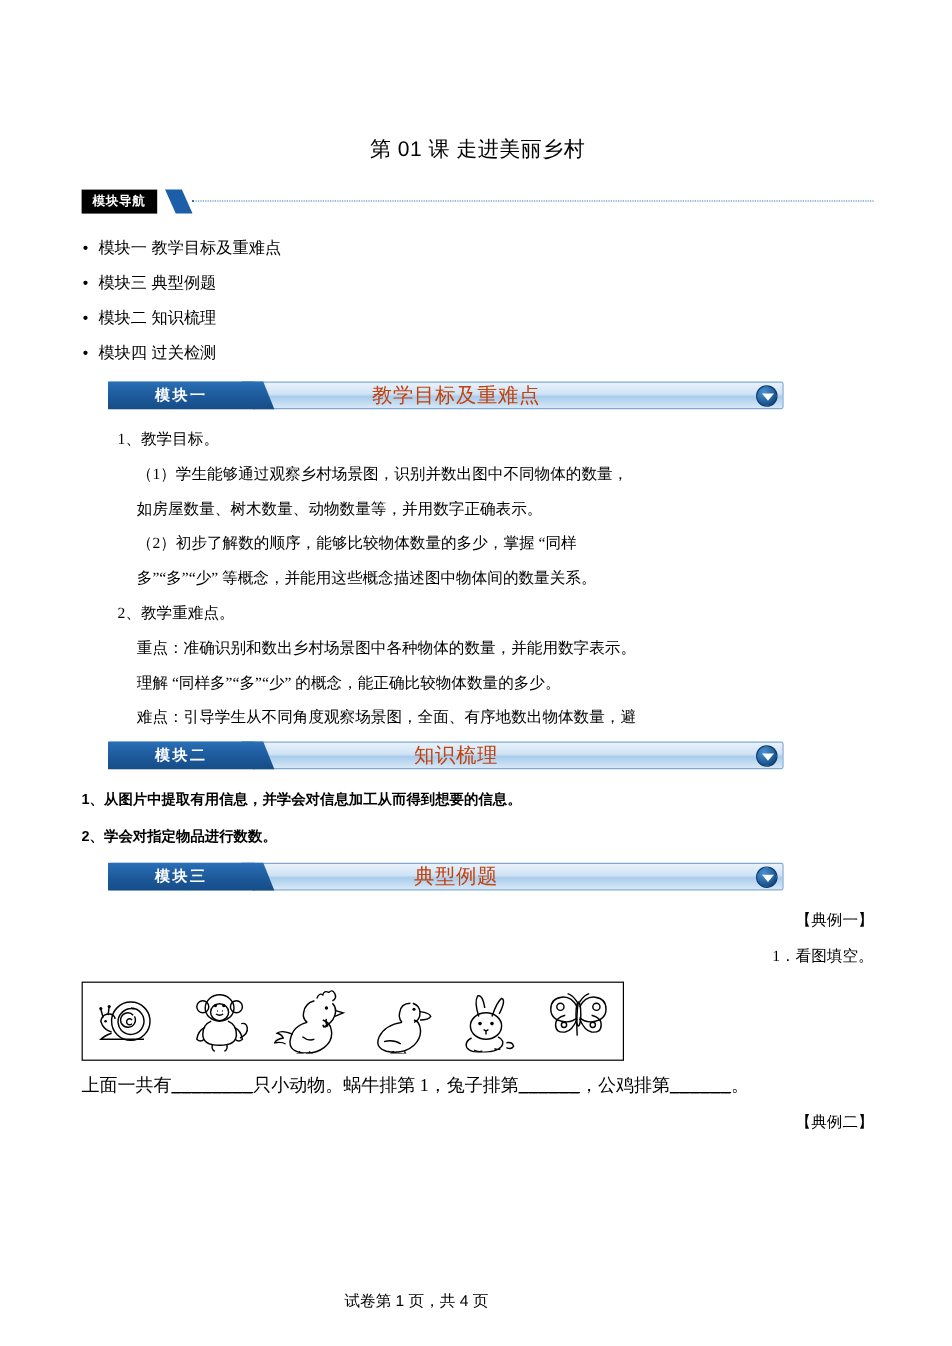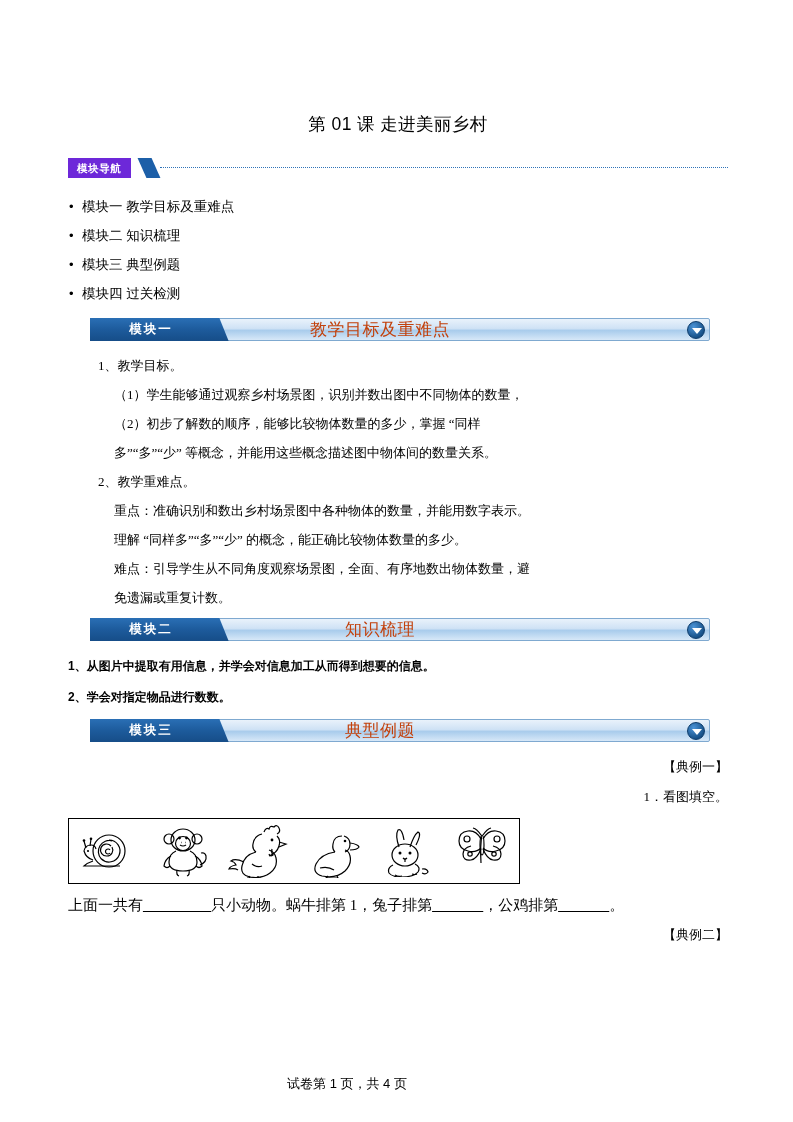--- a/index.html
+++ b/index.html
@@ -40,21 +40,21 @@
   
   .nav-banner {
     position: relative;
     height: 20px;
     margin-bottom: 14px;
   }
   .nav-tab {
     position: absolute;
     left: 0; top: 0;
     height: 20px;
-    background: #6d28d9;
+    background: #000000;
     color: #ffffff;
     font-size: 10.5px;
     font-family: "Liberation Sans", sans-serif;
     font-weight: bold;
     letter-spacing: 0.6px;
     padding: 0 10px 0 9px;
     line-height: 20px;
     box-sizing: border-box;
   }
   .nav-tab-skew {
@@ -92,21 +92,21 @@
     left: 1px;
     top: 0;
     font-size: 13px;
   }
 
   
   .mod-bar {
     position: relative;
     height: 23px;
     margin: 6px 0 10px 0;
-    width: 620px;
+    width: 563px;
     margin-left: 22px;
   }
   .mod-bar .bar-bg {
     position: absolute;
     left: 0; top: 0; right: 0; bottom: 0;
     background: linear-gradient(to bottom, #e9f2fb 0%, #cfe2f5 45%, #a9ccec 55%, #d7e8f8 100%);
     border: 1px solid #7fa9d0;
     border-radius: 2px;
   }
   .mod-bar .bar-left {
@@ -235,42 +235,42 @@
     <h1 class="doc-title">第 01 课 走进美丽乡村</h1>
 
     <div class="nav-banner">
       <div class="nav-tab">模块导航</div>
       <div class="nav-tab-skew"></div>
       <div class="nav-dash"></div>
     </div>
 
     <ul class="nav-list">
       <li>模块一 教学目标及重难点</li>
+      <li>模块三 典型例题</li>
       <li>模块二 知识梳理</li>
-      <li>模块三 典型例题</li>
       <li>模块四 过关检测</li>
     </ul>
 
     <div class="mod-bar">
       <div class="bar-bg"></div>
       <div class="bar-left-skew"></div>
       <div class="bar-left">模块一</div>
       <div class="bar-title">教学目标及重难点</div>
       <div class="bar-icon"></div>
     </div>
 
     <p class="p indent1">1、教学目标。</p>
     <p class="p indent2">（1）学生能够通过观察乡村场景图，识别并数出图中不同物体的数量，</p>
+    <p class="p indent3">如房屋数量、树木数量、动物数量等，并用数字正确表示。</p>
     <p class="p indent2">（2）初步了解数的顺序，能够比较物体数量的多少，掌握 “同样</p>
     <p class="p indent3">多”“多”“少” 等概念，并能用这些概念描述图中物体间的数量关系。</p>
     <p class="p indent1">2、教学重难点。</p>
     <p class="p indent3">重点：准确识别和数出乡村场景图中各种物体的数量，并能用数字表示。</p>
     <p class="p indent3">理解 “同样多”“多”“少” 的概念，能正确比较物体数量的多少。</p>
     <p class="p indent3">难点：引导学生从不同角度观察场景图，全面、有序地数出物体数量，避</p>
-    <p class="p indent3">免遗漏或重复计数。</p>
 
     <div class="mod-bar">
       <div class="bar-bg"></div>
       <div class="bar-left-skew"></div>
       <div class="bar-left">模块二</div>
       <div class="bar-title">知识梳理</div>
       <div class="bar-icon"></div>
     </div>
 
     <p class="bold-line">1、从图片中提取有用信息，并学会对信息加工从而得到想要的信息。</p>

